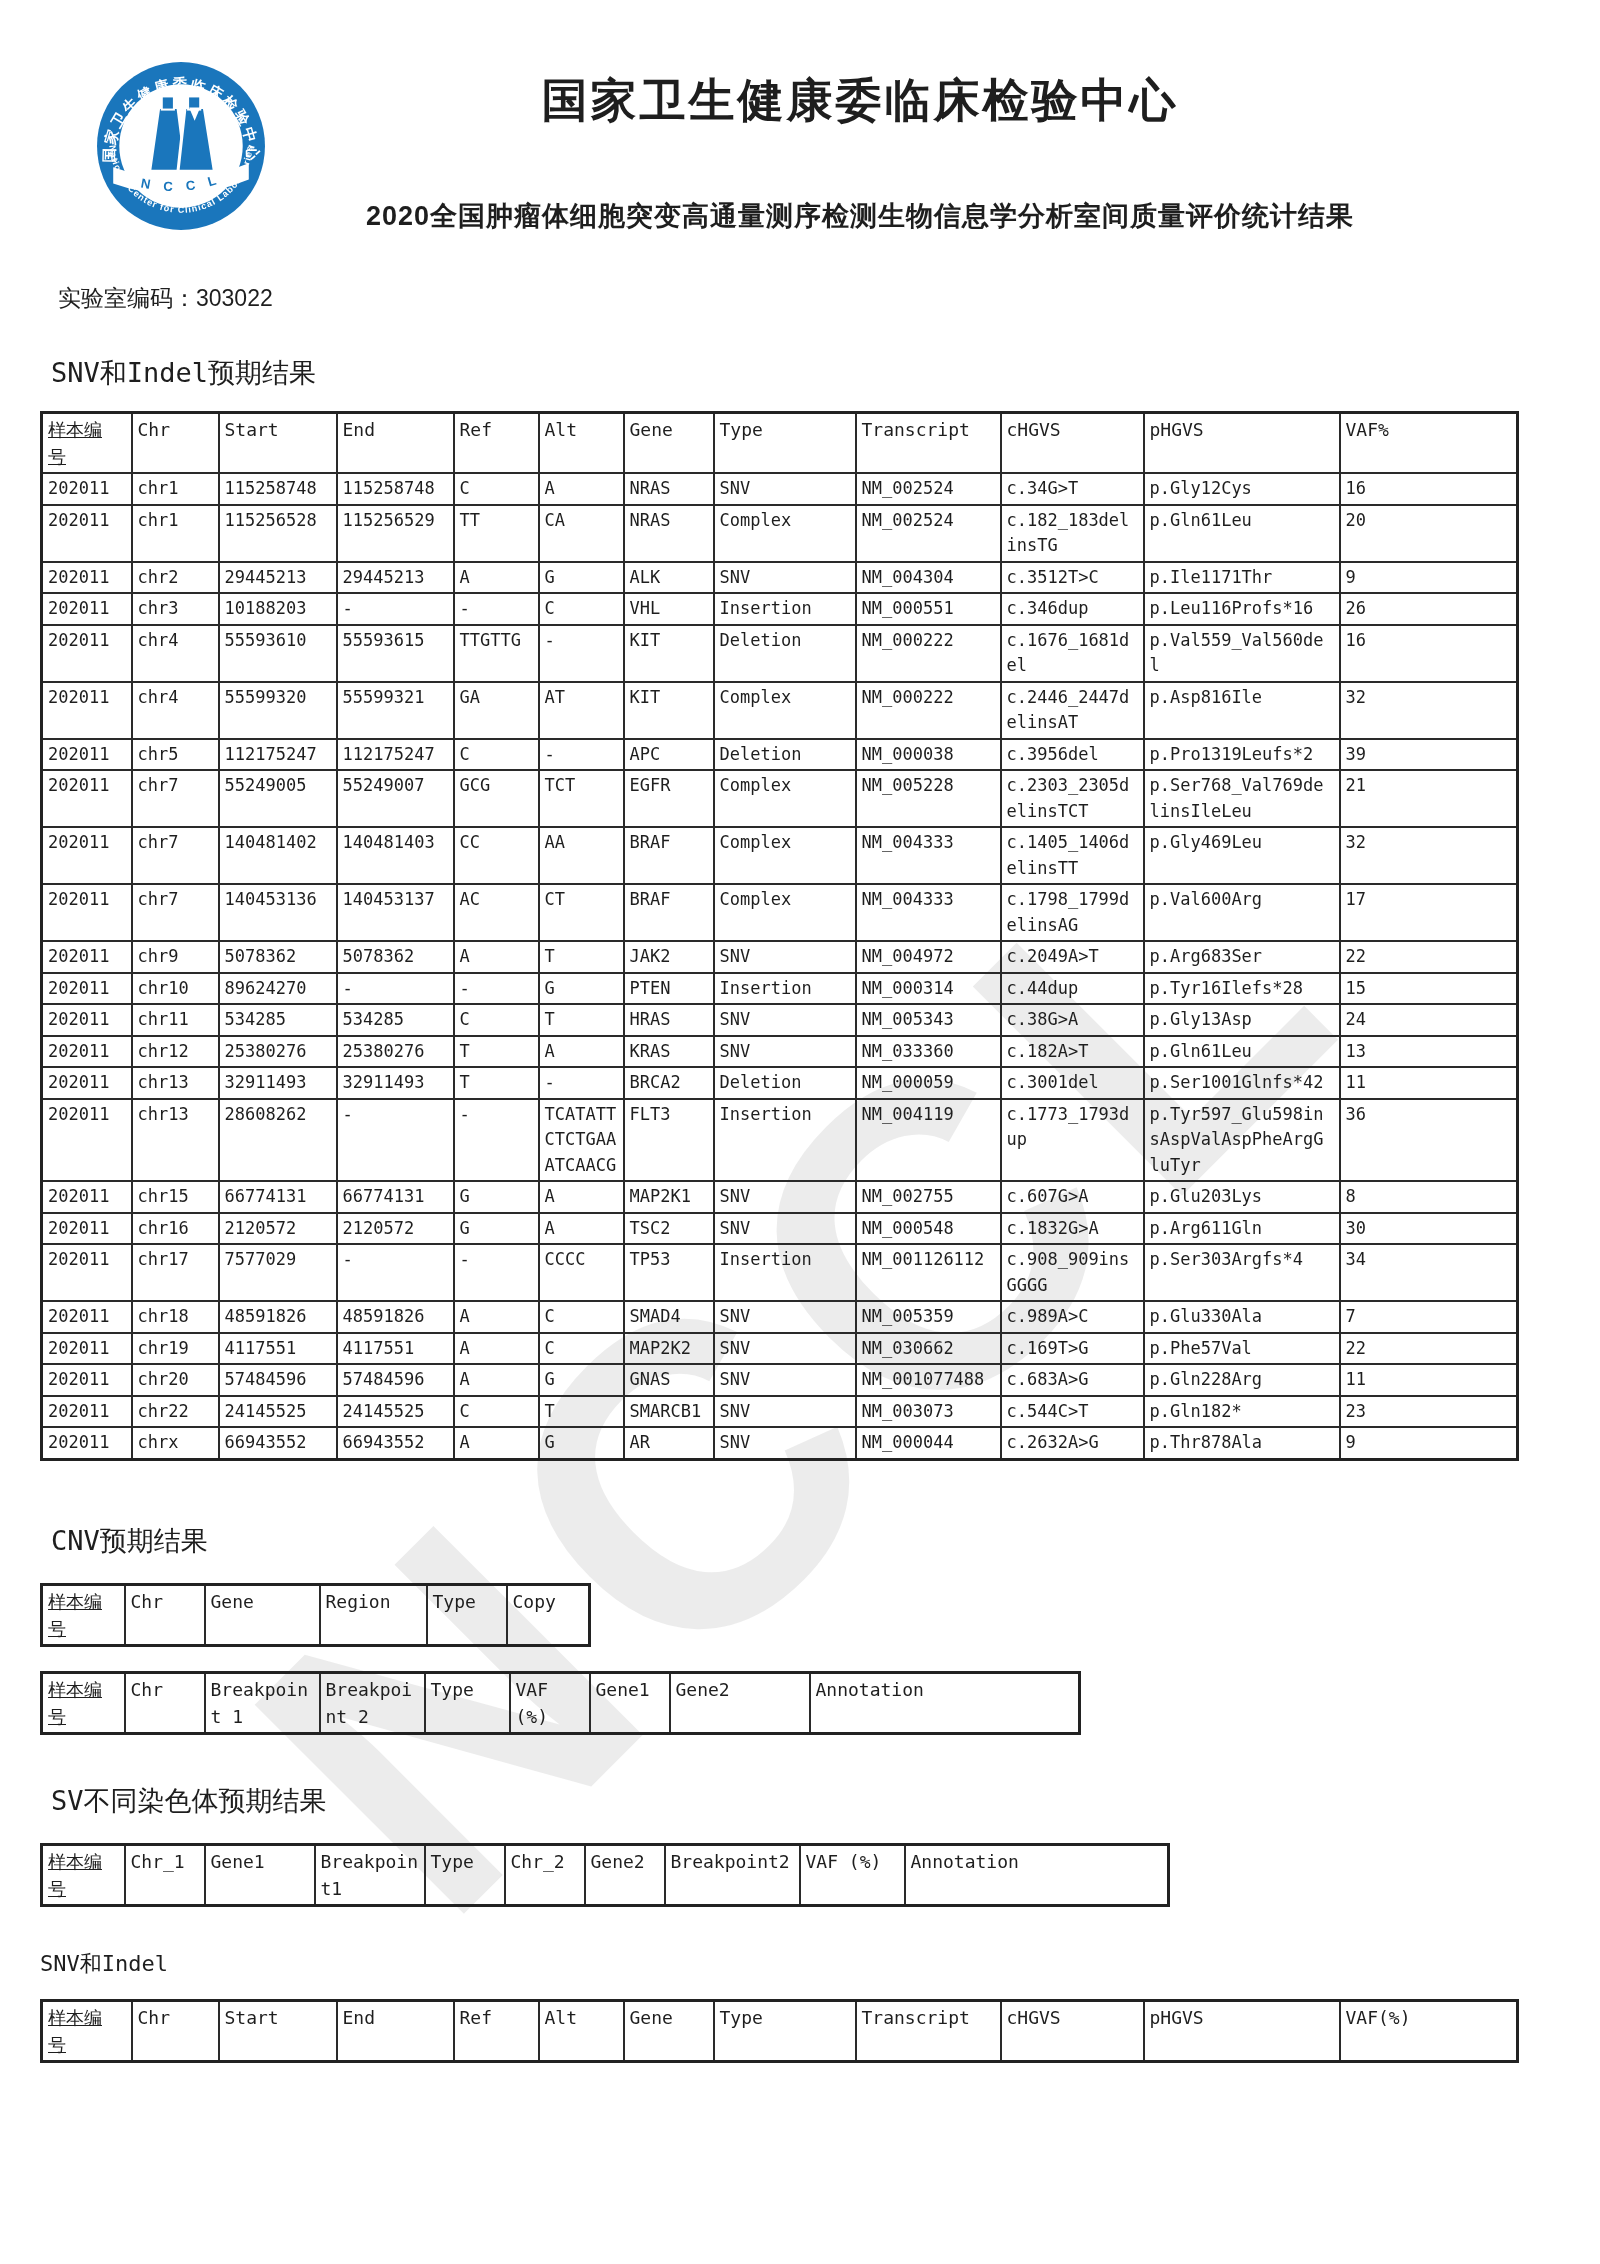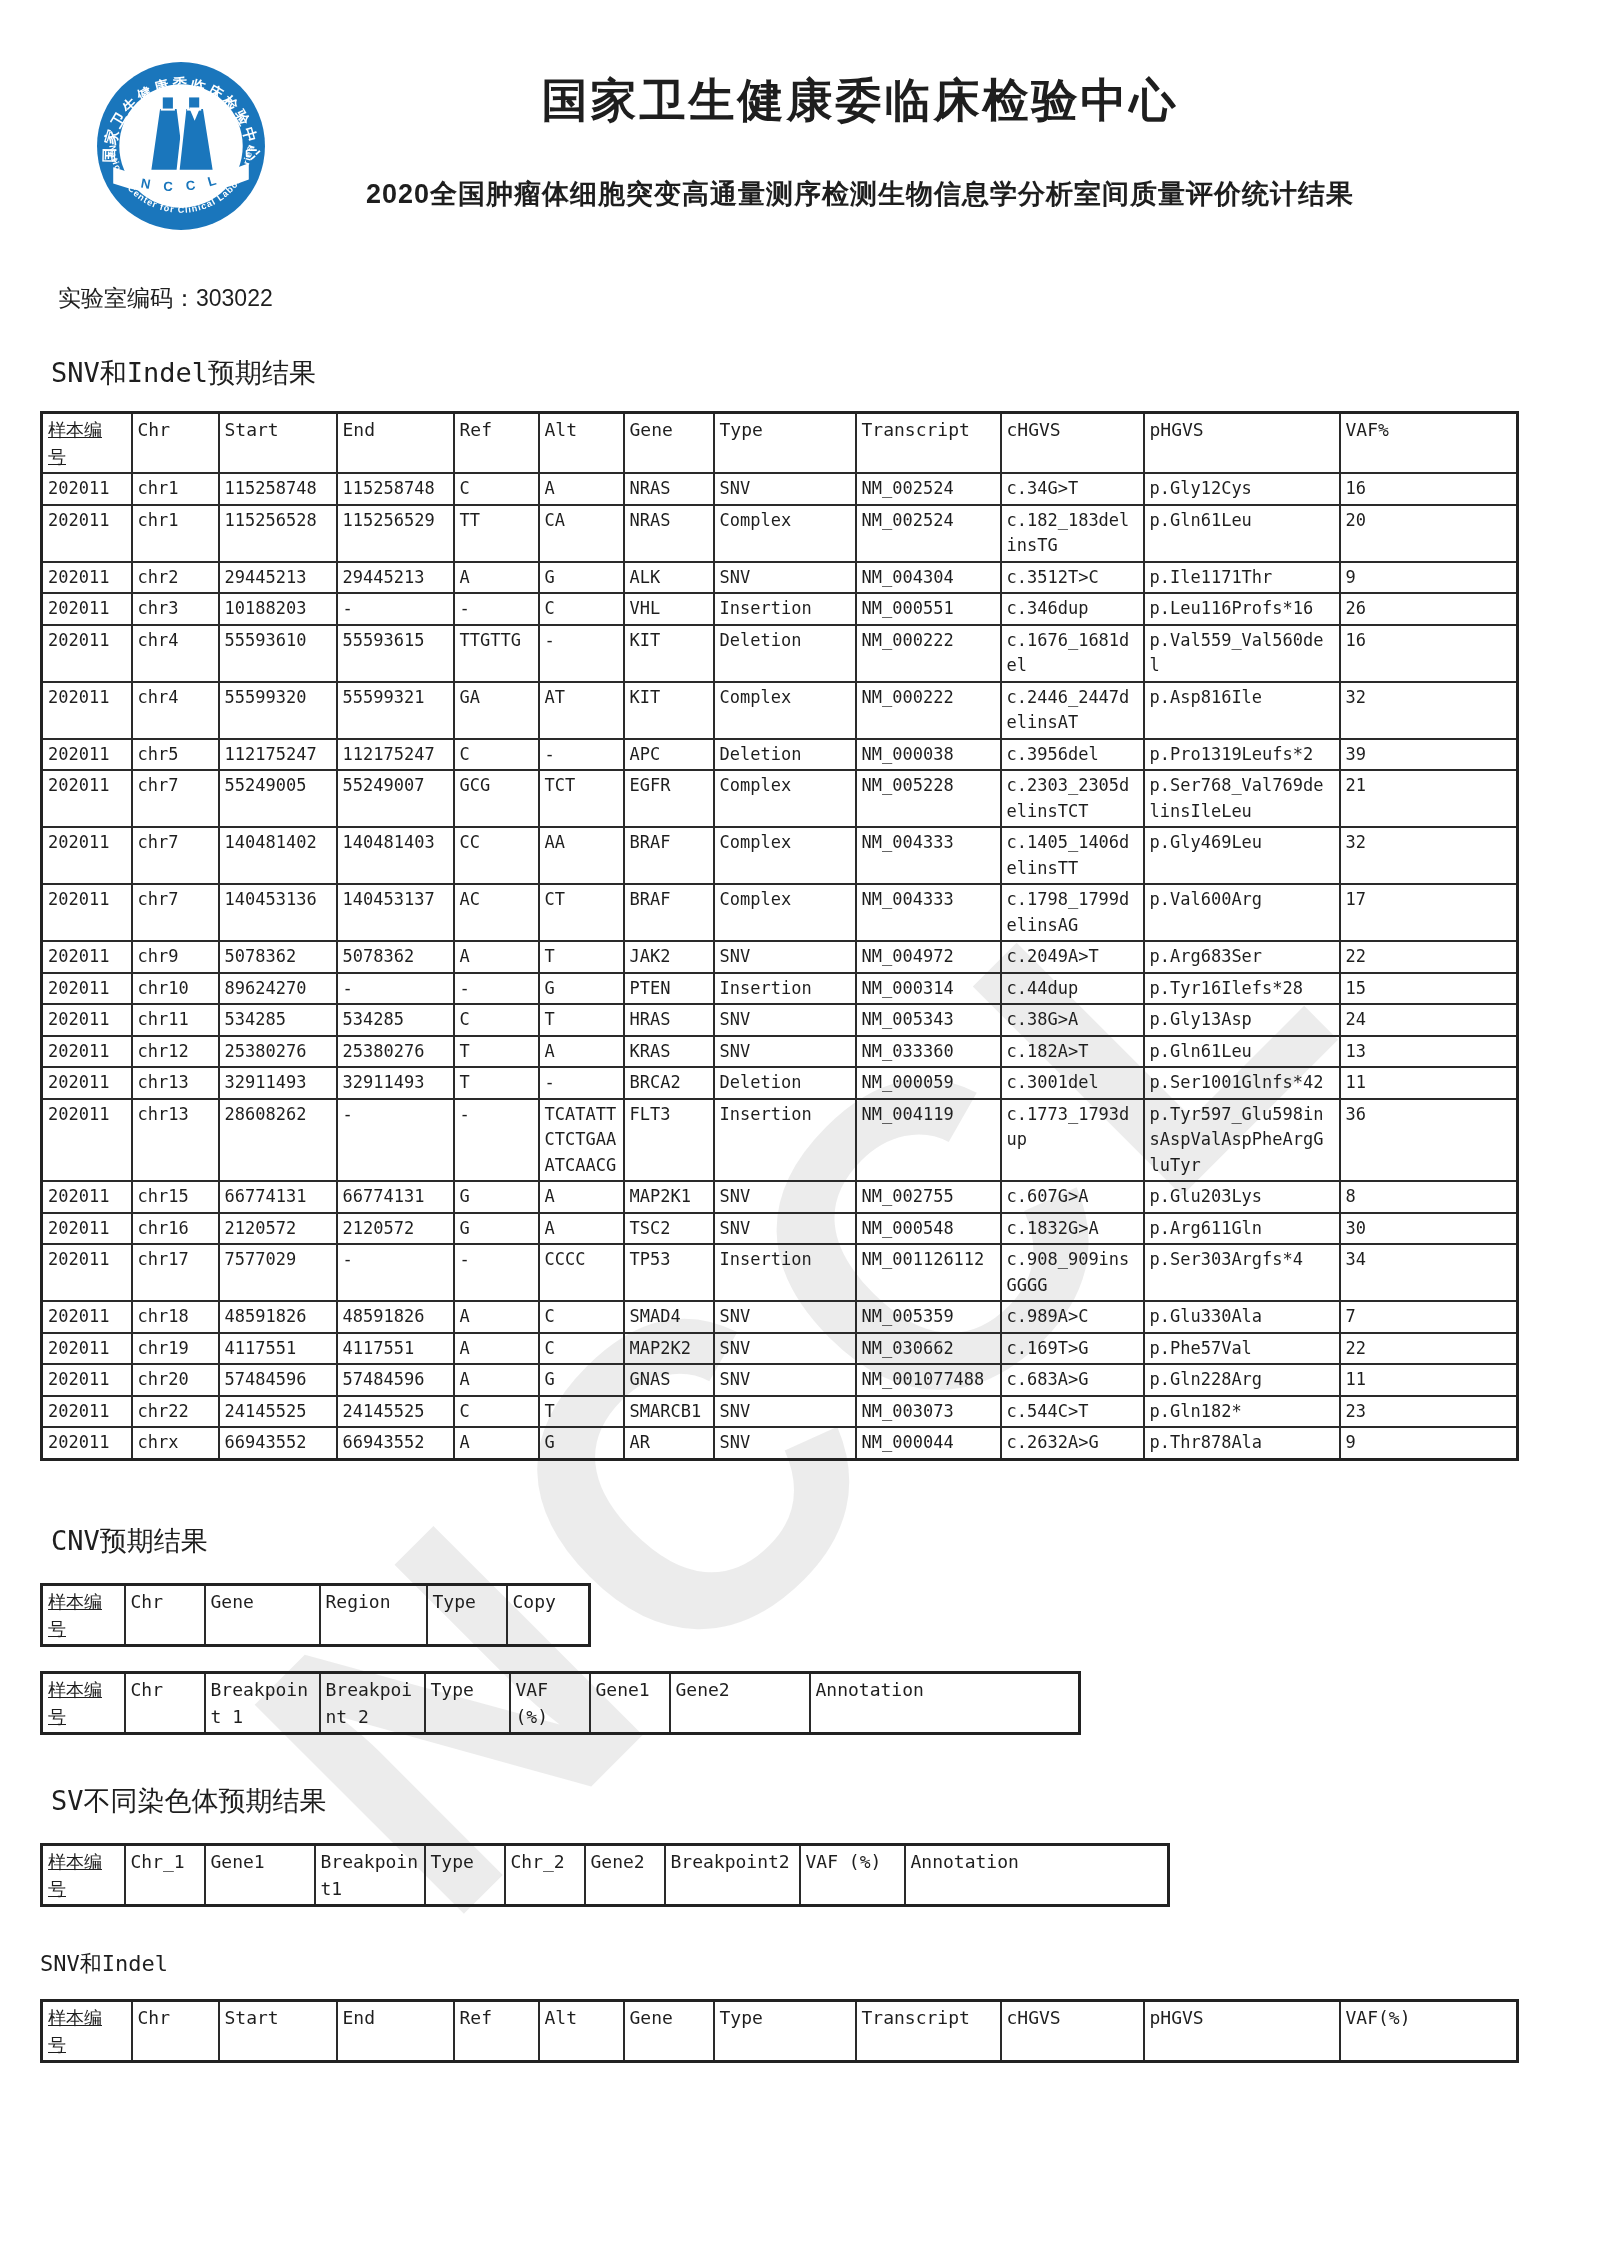--- a/index.html
+++ b/index.html
@@ -20,21 +20,21 @@
   
   .header{display:flex;align-items:flex-start;}
   .logo-wrap{width:185px;flex:0 0 185px;padding-left:55px;padding-top:14px;}
   .titles{flex:1;text-align:center;padding-right:120px;}
   .doc-title{
     font-family:"Liberation Sans",sans-serif;font-weight:600;
     font-size:46px;letter-spacing:3px;margin-top:24px;
   }
   .doc-subtitle{
     font-family:"Liberation Sans",sans-serif;font-weight:600;
-    font-size:27px;margin-top:44px;letter-spacing:1px;
+    font-size:27px;margin-top:66px;letter-spacing:1px;
   }
   
   .lab-info{margin:42px 0 0 18px;font-family:"Liberation Sans",sans-serif;
     font-size:23px;line-height:1.8;font-weight:500;}
   
   .section-heading{font-size:27px;font-weight:500;margin:36px 0 0 11px;}
   .sub-heading{font-size:22px;font-weight:500;margin:42px 0 4px 0;}
   
   table{border-collapse:collapse;table-layout:fixed;background:transparent;
     font-size:17px;line-height:1.5;margin-top:20px;}

